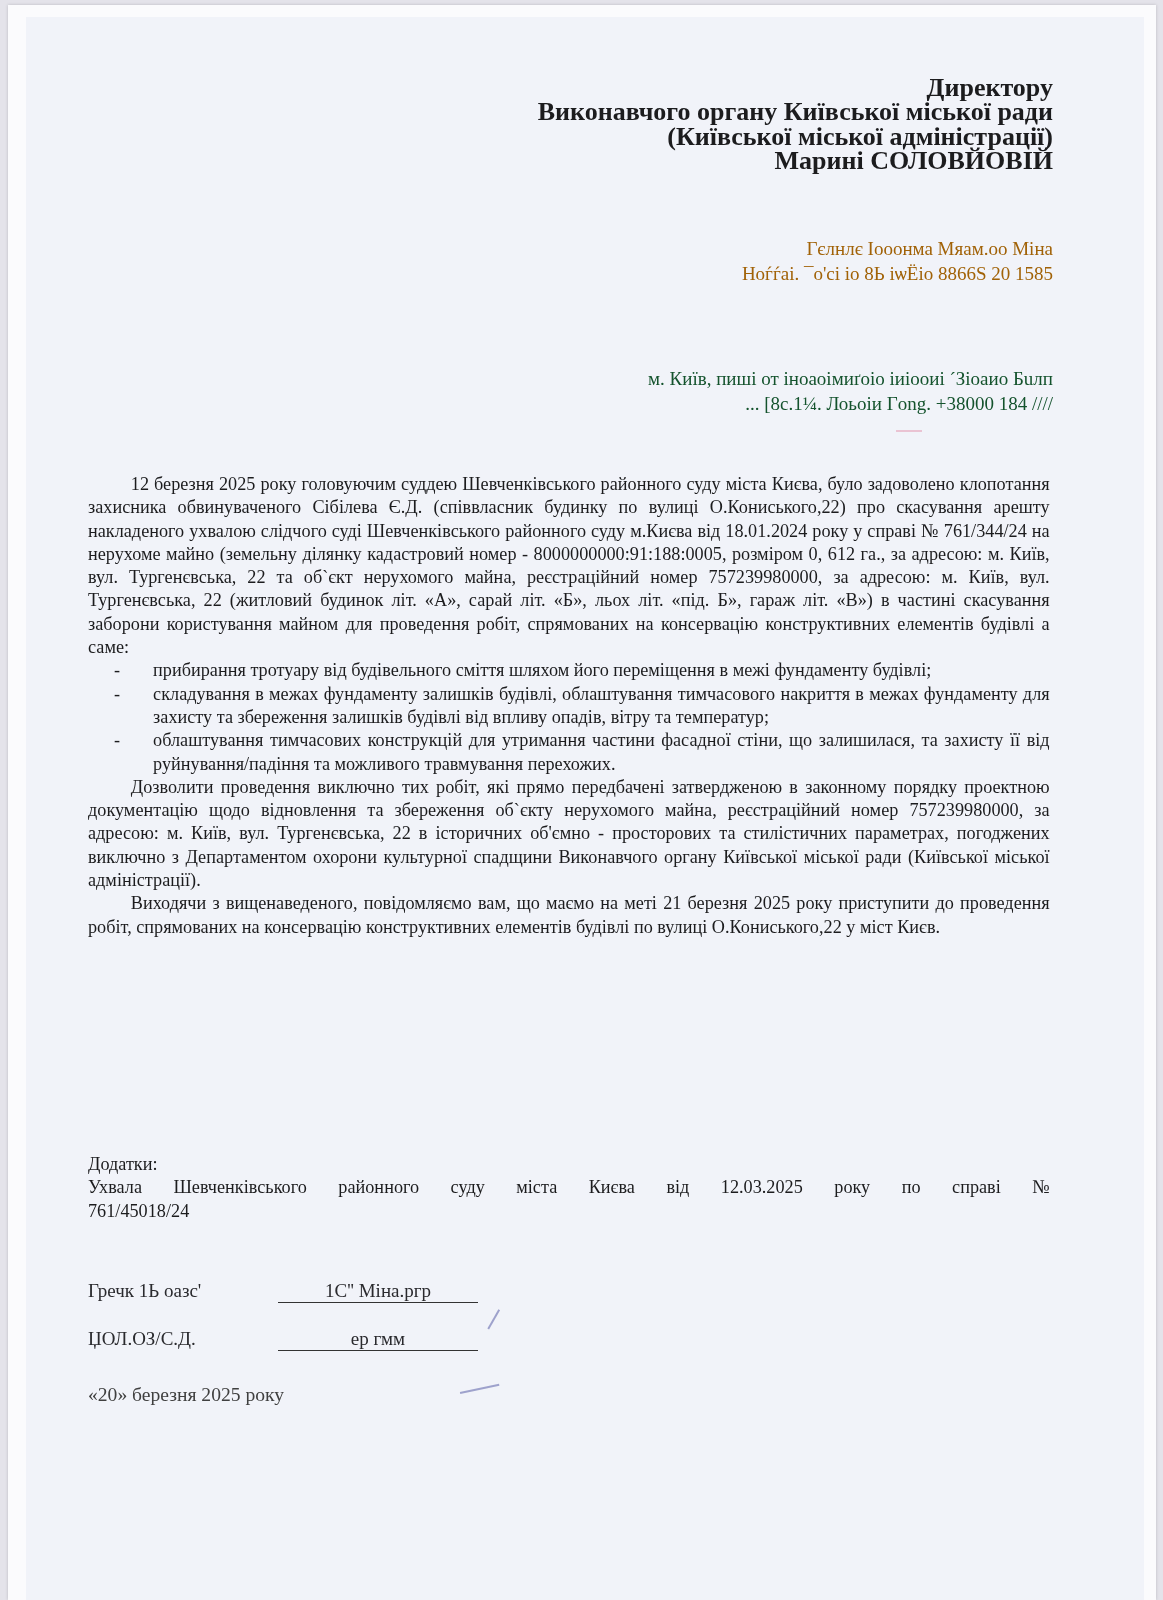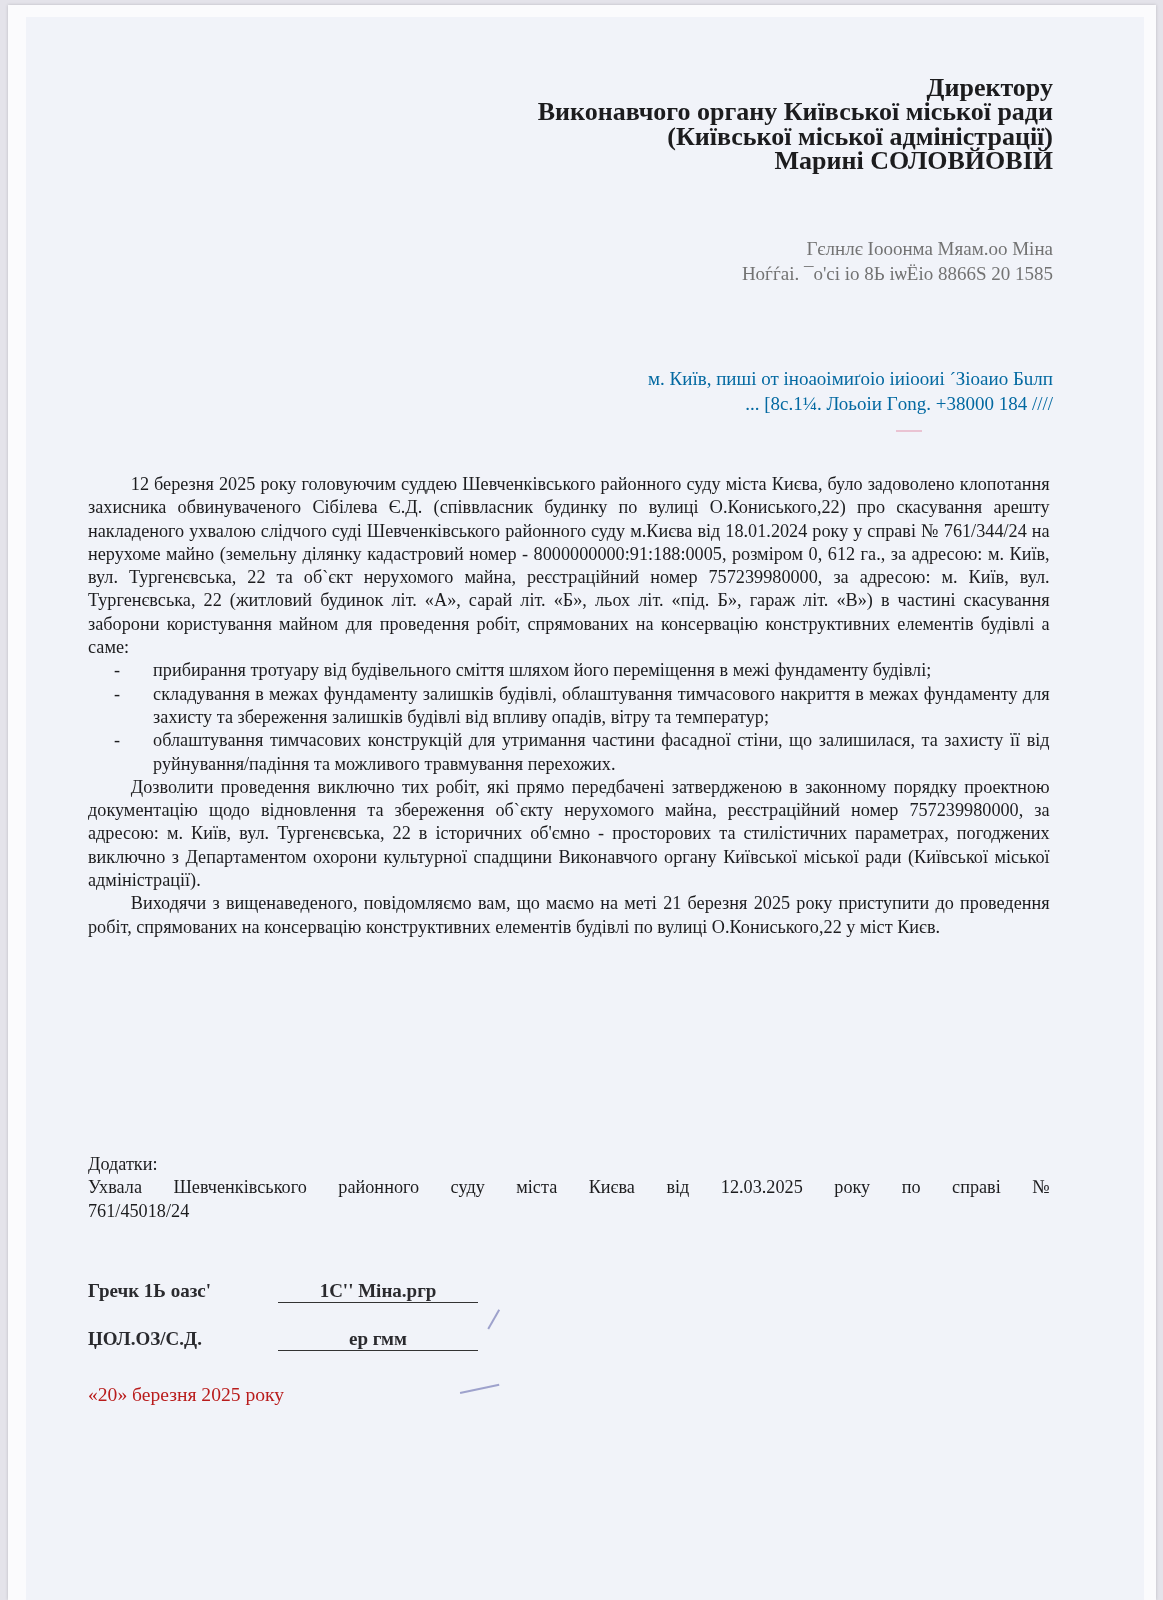--- a/index.html
+++ b/index.html
@@ -20,25 +20,25 @@
     position: absolute; left: 18px; top: 12px;
     width: 1118px; height: 1583px;
     background: #f1f3f9;
   }
   .addressee {
     position: absolute; right: 110px; top: 76px;
     text-align: right; font-weight: bold; font-size: 26px; line-height: 24.4px;
   }
   .sender {
     position: absolute; right: 110px; top: 236px;
-    text-align: right; font-size: 19px; line-height: 25px; color: #737373;
+    text-align: right; font-size: 19px; line-height: 25px; color: #a16207;
   }
   .recipient-addr {
     position: absolute; right: 110px; top: 366px;
-    text-align: right; font-size: 19px; line-height: 25px; color: #0369a1;
+    text-align: right; font-size: 19px; line-height: 25px; color: #14532d;
   }
   .body {
     position: absolute; left: 88px; top: 472px; width: 962px;
     font-size: 19.6px; line-height: 23.3px; text-align: justify;
     transform: scaleX(0.93); transform-origin: left top;
     width: 1034px;
   }
   .body p { margin: 0; text-indent: 46px; text-align: justify; }
   .body ul { list-style: none; margin: 0; padding: 0 0 0 70px; }
   .body li { position: relative; text-align: justify; }
@@ -46,24 +46,24 @@
   .attachments {
     position: absolute; left: 88px; top: 1152px;
     font-size: 19.6px; line-height: 23.3px;
     transform: scaleX(0.93); transform-origin: left top; width: 1034px;
   }
   .attachments .att-line { text-align: justify; text-align-last: justify; }
   .signatures {
     position: absolute; left: 88px; top: 1276px; width: 520px;
     font-size: 19px; color: #2a2a2e;
   }
-  .sig-row { position: relative; height: 48px; font-weight: bold; }
+  .sig-row { position: relative; height: 48px; }
   .sig-name { position: absolute; left: 0; top: 4px; }
   .sig-mark { position: absolute; left: 190px; top: 4px; width: 200px; border-bottom: 1.2px solid #333; text-align: center; height: 22px; }
-  .sig-date { position: absolute; left: 0; top: 108px; font-size: 19.6px; color: #b91c1c; }
+  .sig-date { position: absolute; left: 0; top: 108px; font-size: 19.6px; color: #404040; }
   .pen { position: absolute; background: #5a5fa8; opacity: 0.55; height: 1.5px; transform-origin: left center; }
   .stamp-mark { position: absolute; left: 896px; top: 430px; width: 26px; height: 2px; background: #e8b7c9; opacity: 0.8; }
 </style>
 </head>
 <body>
 
 <div class="sheet">
   <div class="paper"></div>
 </div>
 

